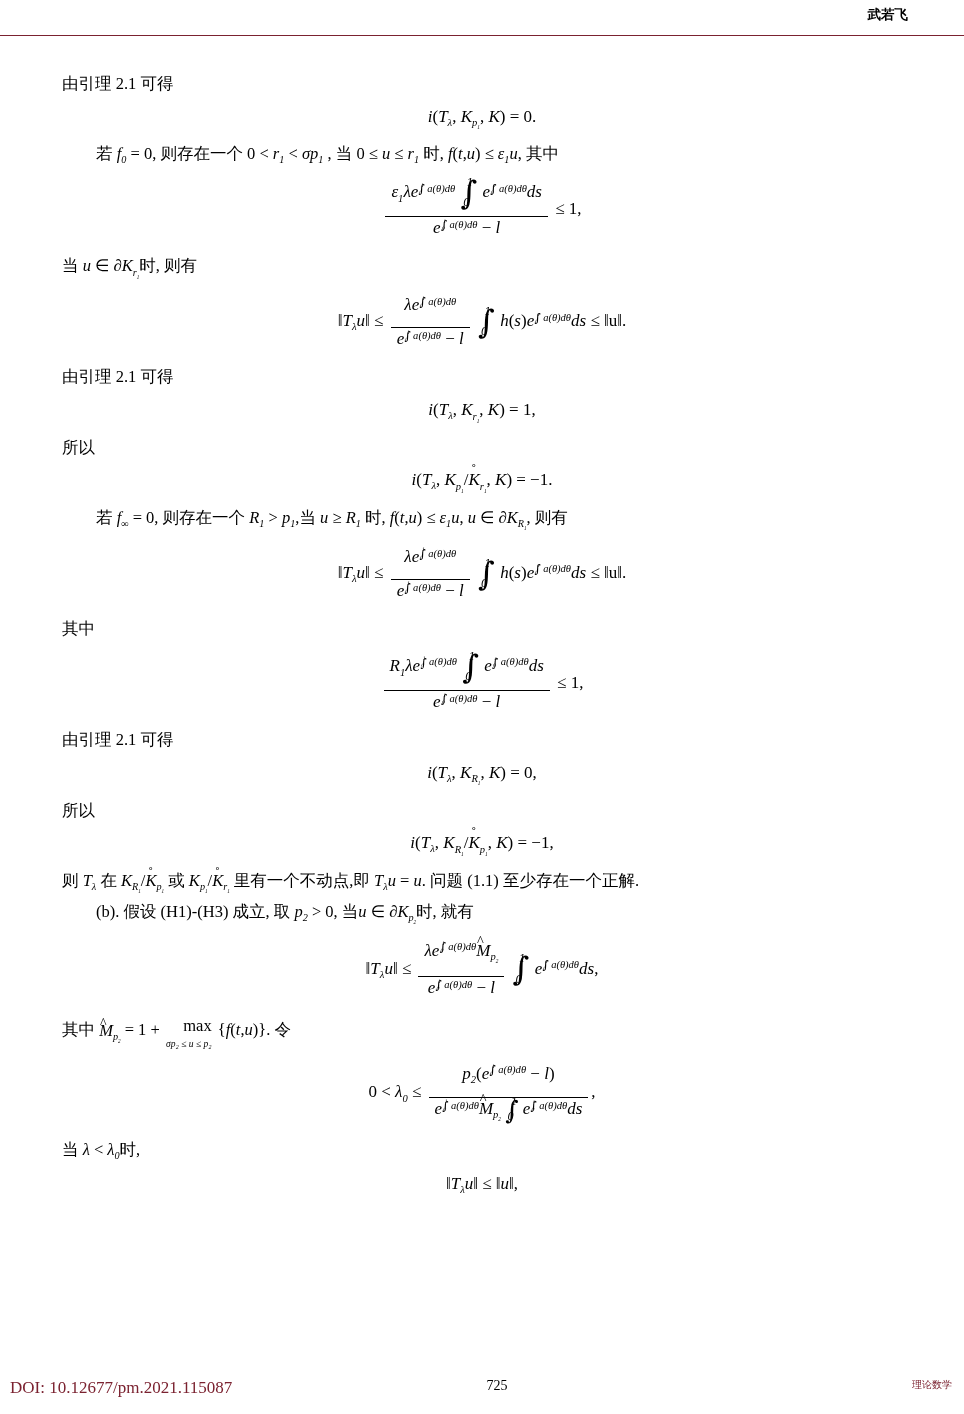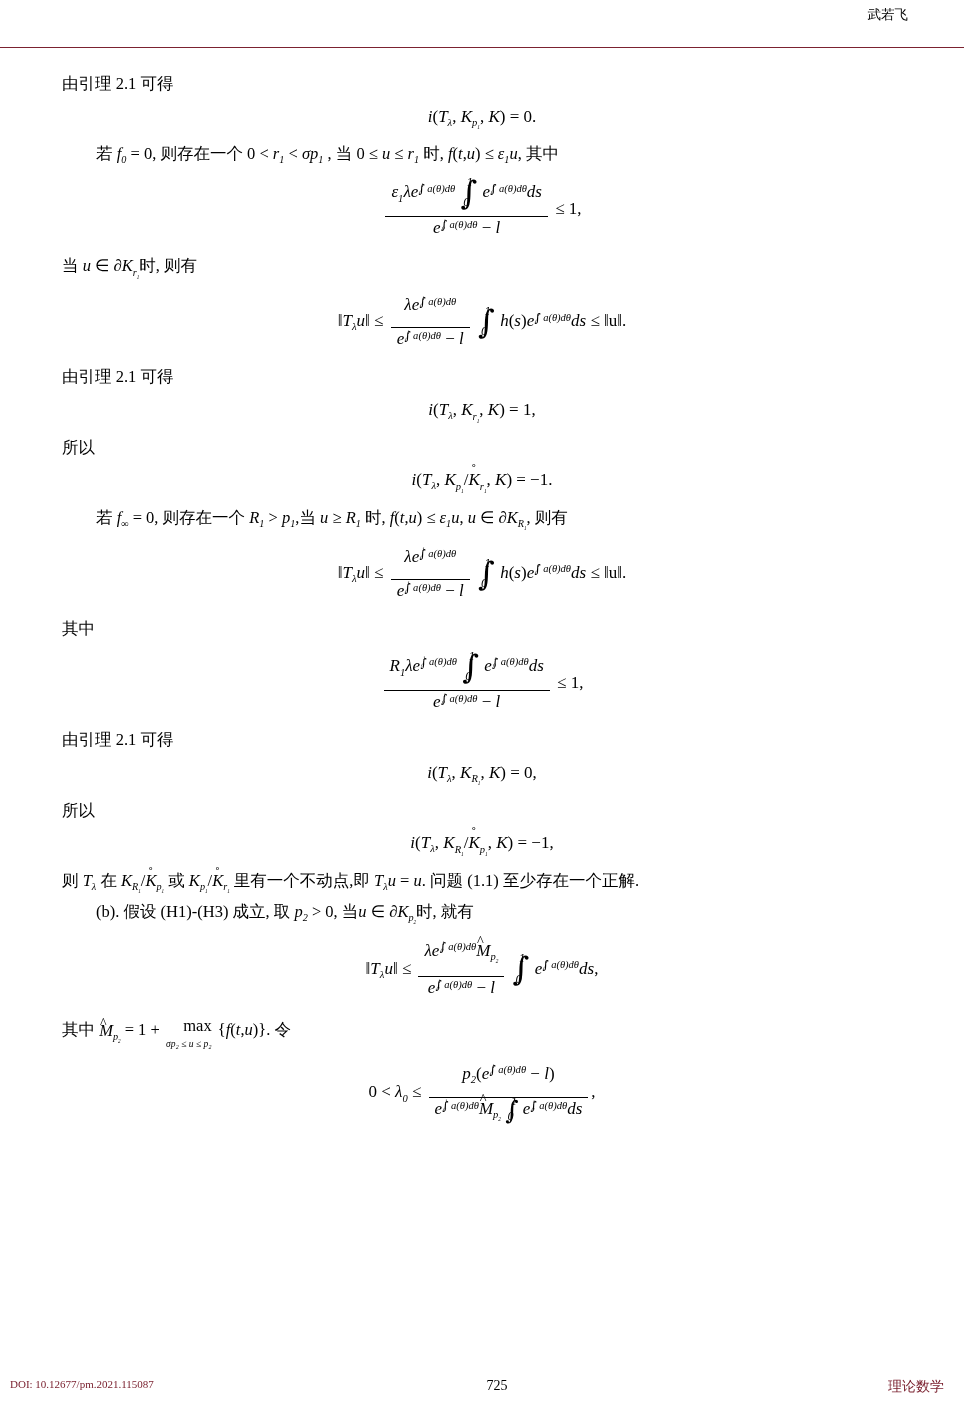--- a/index.html
+++ b/index.html
@@ -21,23 +21,24 @@
     height: 1414px;
     box-sizing: border-box;
   }
 
   
   .header {
     position: absolute;
     top: 0;
     left: 0;
     right: 0;
-    height: 48px;
+    height: 36px;
     box-sizing: border-box;
     border-bottom: 1.5px solid #7b2230;
+    font-weight: bold;
   }
   .header-author {
     position: absolute;
     right: 56px;
     top: 6px;
     font-size: 13.5px;
     font-family: "DejaVu Sans", sans-serif;
     color: #000;
   }
 
@@ -46,38 +47,38 @@
     position: absolute;
     bottom: 16px;
     left: 0;
     right: 0;
     height: 20px;
   }
   .footer-doi {
     position: absolute;
     left: 10px;
     top: 0;
-    font-size: 11px;
+    font-size: 17px;
     color: #7b2230;
     font-family: "Liberation Serif", serif;
   }
   .footer-page {
     position: absolute;
     left: 0;
     right: 0;
     top: 0;
     text-align: center;
     font-size: 14px;
     margin-left: 30px;
   }
   .footer-journal {
     position: absolute;
-    right: 20px;
+    right: 12px;
     top: 0;
-    font-size: 14px;
+    font-size: 10px;
     color: #7b2230;
     font-family: Liberation Sans, sans-serif;
   }
 
   
   .content {
     position: absolute;
     top: 52px;
     left: 62px;
     width: 840px;
@@ -347,21 +348,27 @@
       0 &lt; <span class="mi">λ</span><sub class="s">0</sub> ≤
       <span class="frac">
         <span class="num"><span class="mi">p</span><sub class="s">2</sub>(<span class="mi">e</span><span class="exp"><span class="sintg">∫<span class="lim-up">1</span><span class="lim-dn">0</span></span> a(θ)dθ</span> − <span class="mi">l</span>)</span>
         <span class="den"><span class="mi">e</span><span class="exp"><span class="sintg">∫<span class="lim-up">1</span><span class="lim-dn">0</span></span> a(θ)dθ</span><span class="mi hat">M</span><sub class="s">p<sub class="ss">2</sub></sub>
           <span class="sintg" style="font-size:1.5em;">∫<span class="lim-up">1</span><span class="lim-dn">0</span></span>
           <span class="mi">e</span><span class="exp"><span class="sintg">∫<span class="lim-up">s</span><span class="lim-dn">0</span></span> a(θ)dθ</span><span class="mi">ds</span>
         </span>
       </span>,
     </div>
 
-
+    <p class="para">
+      当 <span class="mi">λ</span> &lt; <span class="mi">λ</span><sub class="s">0</sub>时,
+    </p>
+
+    <div class="eq">
+      ‖<span class="mi">T</span><sub class="s">λ</sub><span class="mi">u</span>‖ ≤ ‖<span class="mi">u</span>‖,
+    </div>
 
   </div>
 
   <div class="footer">
     <div class="footer-doi">DOI: 10.12677/pm.2021.115087</div>
     <div class="footer-page">725</div>
     <div class="footer-journal">理论数学</div>
   </div>
 
 </div>

